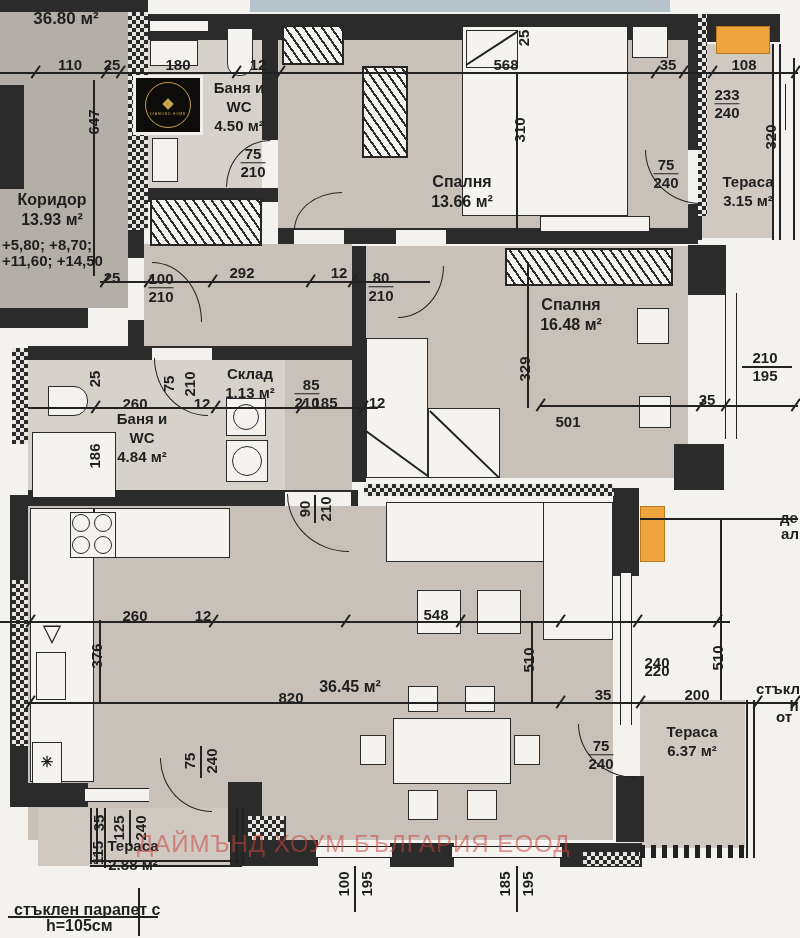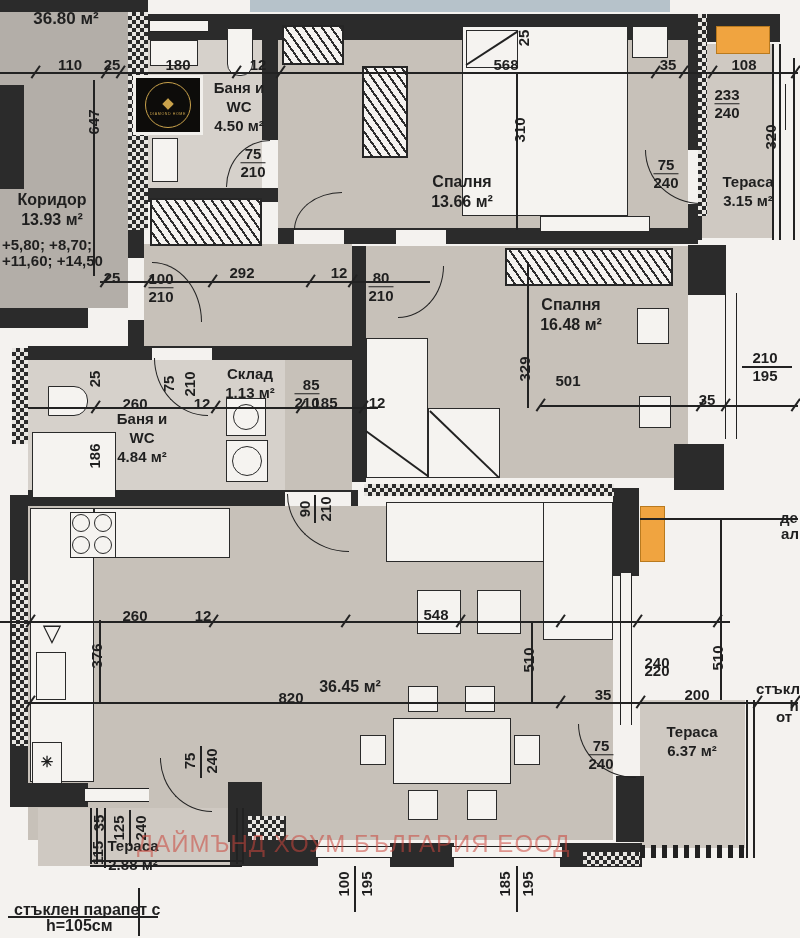--- a/index.html
+++ b/index.html
@@ -287,21 +287,21 @@
     <div class="abs dim" style="left: 339px; top: 272px;">12</div>
     <div class="abs dim" style="left: 135px; top: 403px;">260</div>
     <div class="abs dim" style="left: 202px; top: 403px;">12</div>
     <div class="abs dim rot" style="left: 94px; top: 379px;">25</div>
     <div class="abs dim rot" style="left: 94px; top: 456px;">186</div>
     <div class="abs dim rot" style="left: 168px; top: 384px;">75</div>
     <div class="abs dim rot" style="left: 189px; top: 384px;">210</div>
     <div class="abs dim" style="left: 325px; top: 402px;">185</div>
     <div class="abs dim" style="left: 377px; top: 402px;">12</div>
     <div class="abs dim rot" style="left: 524px; top: 369px;">329</div>
-    <div class="abs dim" style="left: 568px; top: 380px;">501</div>
+    <div class="abs dim" style="left: 568px; top: 421px;">501</div>
     <div class="abs dim" style="left: 707px; top: 399px;">35</div>
     <div class="abs dim" style="left: 203px; top: 615px;">12</div>
     <div class="abs dim" style="left: 135px; top: 615px;">260</div>
     <div class="abs dim rot" style="left: 96px; top: 656px;">376</div>
     <div class="abs dim" style="left: 436px; top: 614px;">548</div>
     <div class="abs dim" style="left: 291px; top: 697px;">820</div>
     <div class="abs dim rot" style="left: 528px; top: 660px;">510</div>
     <div class="abs dim rot" style="left: 717px; top: 658px;">510</div>
     <div class="abs dim" style="left: 603px; top: 694px;">35</div>
     <div class="abs dim" style="left: 697px; top: 694px;">200</div>

